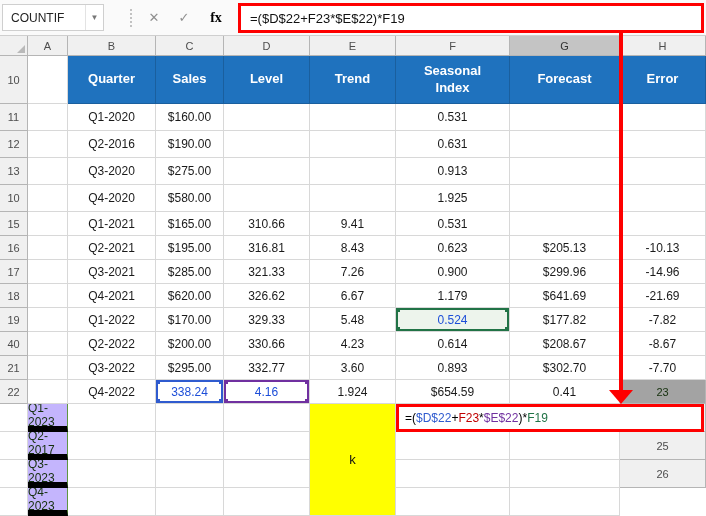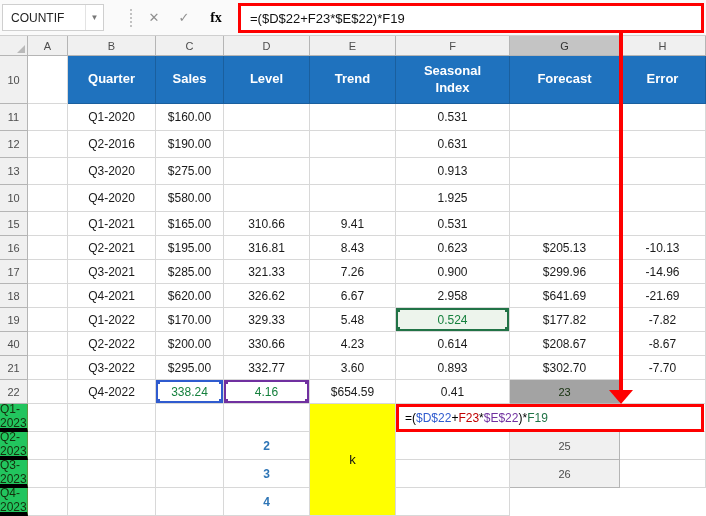--- a/index.html
+++ b/index.html
@@ -34,28 +34,28 @@
     border-right:1px solid #d8d8d8;border-bottom:1px solid #d8d8d8}
   .hcell{background:#f0f0f0;border-right:1px solid #b5b5b5;border-bottom:1px solid #b5b5b5;
     color:#4d4d4d;font-size:11px}
   .corner::after{content:"";position:absolute;right:2px;bottom:2px;
     border-left:8px solid transparent;border-bottom:8px solid #b9b9b9}
   .selcol{background:#c4c4c4;color:#333}
   .selrow{background:#a3a3a3;color:#15300d}
   .hdr-blue{background:#1F72BE;border-right:1px solid #1a5f9e;border-bottom:1px solid #1a5f9e}
   .hdr-blue .txt{color:#fff;font-weight:bold;font-size:13px;max-width:82px;text-align:center;
     line-height:1.25;white-space:normal}
-  .green{background:#22c55e;border-right:1px solid #5e9640;border-bottom:4px solid #000000}
+  .green{background:#c4b5fd;border-right:1px solid #5e9640;border-bottom:6px solid #000000}
   .green .txt{color:#15300d}
   .blue-num .txt{color:#2E75B6;font-weight:bold}
   .ref{z-index:2}
   .ref-blue{color:#2f5bcf;box-shadow:inset 0 0 0 2px #2f5bcf}
   .ref-purple{color:#7030A0;box-shadow:inset 0 0 0 2px #7030A0}
   .ref-green{color:#217346;box-shadow:inset 0 0 0 2px #217346;background:#edf4ec}
-  .ref .txt{color:#15803d}
+  .ref .txt{color:#1d4ed8}
   .h{position:absolute;width:5px;height:5px;background:currentColor}
   .h1{left:-1px;top:-1px}.h2{right:-1px;top:-1px}.h3{left:-1px;bottom:-1px}.h4{right:-1px;bottom:-1px}
 
   
   .yellowcell{position:absolute;left:310px;top:404px;width:86px;height:112px;background:#FFFF00;
     border-right:1px solid #d8d8d8;border-bottom:1px solid #d8d8d8;display:flex;align-items:center;
     justify-content:center;font-size:13px;color:#111;z-index:3}
   .redcellbox{position:absolute;left:396px;top:404px;width:308px;height:28px;background:#fff;
     border:3px solid #fe0000;display:flex;align-items:center;padding-left:6px;font-size:12px;
     z-index:4;white-space:nowrap}
@@ -338,21 +338,21 @@
       <div class="cell">
         <span class="txt">$620.00</span>
       </div>
       <div class="cell">
         <span class="txt">326.62</span>
       </div>
       <div class="cell">
         <span class="txt">6.67</span>
       </div>
       <div class="cell">
-        <span class="txt">2.958</span>
+        <span class="txt">1.179</span>
       </div>
       <div class="cell">
         <span class="txt">$641.69</span>
       </div>
       <div class="cell">
         <span class="txt">-21.69</span>
       </div>
       <div class="hcell rowhdr">
         <span class="txt">19</span>
       </div>
@@ -455,20 +455,23 @@
         <i class="h h4"></i>
       </div>
       <div class="cell ref ref-purple">
         <span class="txt">4.16</span>
         <i class="h h1"></i>
         <i class="h h2"></i>
         <i class="h h3"></i>
         <i class="h h4"></i>
       </div>
       <div class="cell">
+        <span class="txt">1.924</span>
+      </div>
+      <div class="cell">
         <span class="txt">$654.59</span>
       </div>
       <div class="cell">
         <span class="txt">0.41</span>
       </div>
       <div class="hcell rowhdr selrow">
         <span class="txt">23</span>
       </div>
       <div class="cell">
         <span class="txt"></span>
@@ -494,21 +497,21 @@
       <div class="cell">
         <span class="txt"></span>
       </div>
       <div class="hcell rowhdr">
         <span class="txt">24</span>
       </div>
       <div class="cell">
         <span class="txt"></span>
       </div>
       <div class="cell green">
-        <span class="txt">Q2-2023</span>
+        <span class="txt">Q2-2017</span>
       </div>
       <div class="cell">
         <span class="txt"></span>
       </div>
       <div class="cell">
         <span class="txt"></span>
       </div>
       <div class="cell">
         <span class="txt"></span>
       </div>

